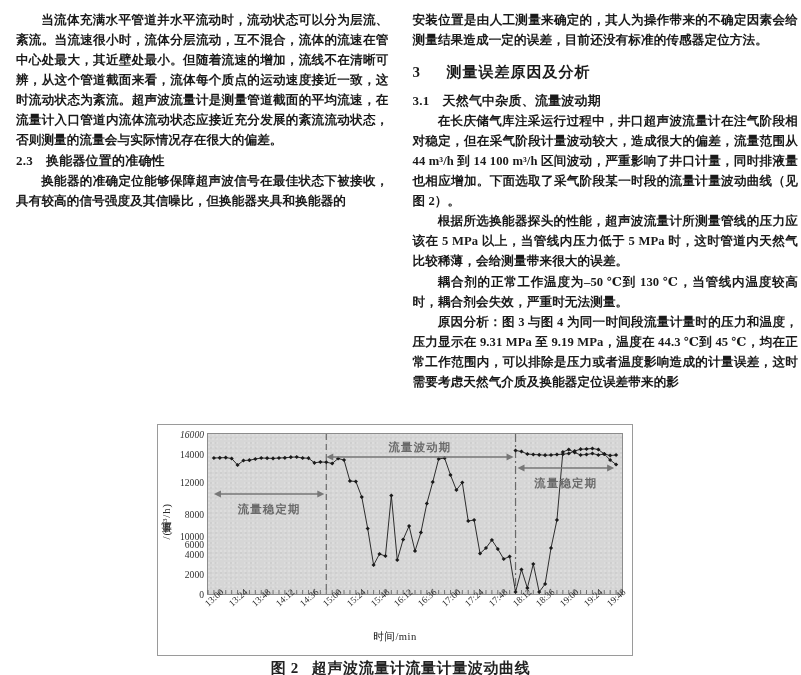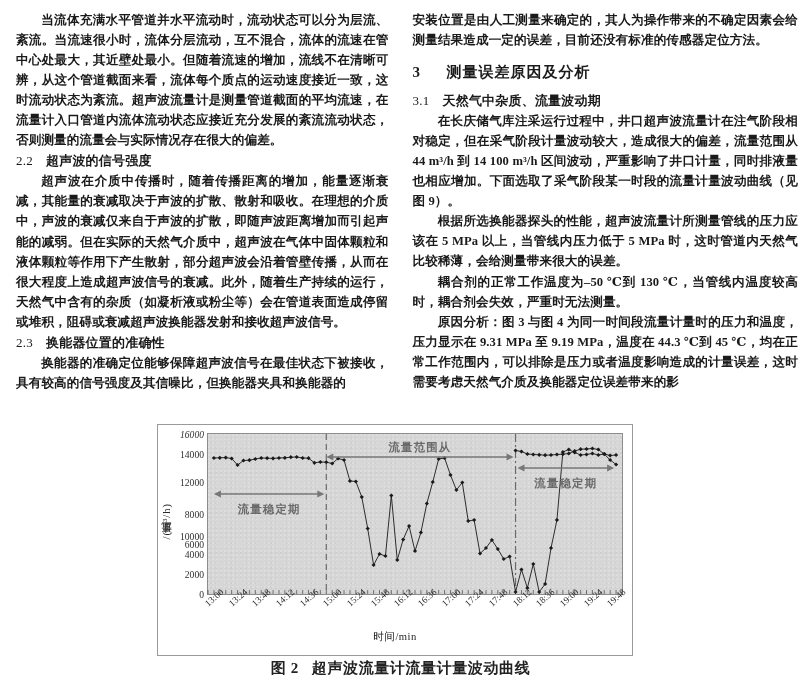--- a/index.html
+++ b/index.html
@@ -33,21 +33,21 @@
   }
   p.body.noindent{text-indent:0;}
 
   h3.sub{
     margin:1px 0 0 0;
     font-size:13px;
     line-height:20.05px;
     font-weight:bold;
     letter-spacing:0.2px;
   }
-  h3.sub .num{display:inline-block;min-width:30px;font-weight:normal;}
+  h3.sub .num{display:inline-block;min-width:30px;font-weight:bold;}
   h2.sec{
     margin:9px 0 6px 0;
     font-size:15px;
     line-height:26px;
     font-weight:bold;
     letter-spacing:1px;
   }
   h2.sec .num{display:inline-block;min-width:34px;}
 
   
@@ -121,38 +121,34 @@
 </head>
 <body>
 
 <div class="page">
 
   <div class="columns">
 
     <div class="col left">
       <p class="body">当流体充满水平管道并水平流动时，流动状态可以分为层流、紊流。当流速很小时，流体分层流动，互不混合，流体的流速在管中心处最大，其近壁处最小。但随着流速的增加，流线不在清晰可辨，从这个管道截面来看，流体每个质点的运动速度接近一致，这时流动状态为紊流。超声波流量计是测量管道截面的平均流速，在流量计入口管道内流体流动状态应接近充分发展的紊流流动状态，否则测量的流量会与实际情况存在很大的偏差。</p>
       <h3 class="sub">
-        <span class="num">2.2</span><span>超声波的信号强度</span>
-      </h3>
-      <p class="body">超声波在介质中传播时，随着传播距离的增加，能量逐渐衰减，其能量的衰减取决于声波的扩散、散射和吸收。在理想的介质中，声波的衰减仅来自于声波的扩散，即随声波距离增加而引起声能的减弱。但在实际的天然气介质中，超声波在气体中固体颗粒和液体颗粒等作用下产生散射，部分超声波会沿着管壁传播，从而在很大程度上造成超声波信号的衰减。此外，随着生产持续的运行，天然气中含有的杂质（如凝析液或粉尘等）会在管道表面造成停留或堆积，阻碍或衰减超声波换能器发射和接收超声波信号。</p>
-      <h3 class="sub">
         <span class="num">2.3</span><span>换能器位置的准确性</span>
       </h3>
       <p class="body">换能器的准确定位能够保障超声波信号在最佳状态下被接收，具有较高的信号强度及其信噪比，但换能器夹具和换能器的</p>
     </div>
 
     <div class="col right">
       <p class="body noindent">安装位置是由人工测量来确定的，其人为操作带来的不确定因素会给测量结果造成一定的误差，目前还没有标准的传感器定位方法。</p>
       <h2 class="sec">
         <span class="num">3</span><span>测量误差原因及分析</span>
       </h2>
       <h3 class="sub">
         <span class="num">3.1</span><span>天然气中杂质、流量波动期</span>
       </h3>
-      <p class="body">在长庆储气库注采运行过程中，井口超声波流量计在注气阶段相对稳定，但在采气阶段计量波动较大，造成很大的偏差，流量范围从 44 m³/h 到 14 100 m³/h 区间波动，严重影响了井口计量，同时排液量也相应增加。下面选取了采气阶段某一时段的流量计量波动曲线（见图 9）。</p>
+      <p class="body">在长庆储气库注采运行过程中，井口超声波流量计在注气阶段相对稳定，但在采气阶段计量波动较大，造成很大的偏差，流量范围从 44 m³/h 到 14 100 m³/h 区间波动，严重影响了井口计量，同时排液量也相应增加。下面选取了采气阶段某一时段的流量计量波动曲线（见图 2）。</p>
       <p class="body">根据所选换能器探头的性能，超声波流量计所测量管线的压力应该在 5 MPa 以上，当管线内压力低于 5 MPa 时，这时管道内天然气比较稀薄，会给测量带来很大的误差。</p>
       <p class="body">耦合剂的正常工作温度为–50 ℃到 130 ℃，当管线内温度较高时，耦合剂会失效，严重时无法测量。</p>
       <p class="body">原因分析：图 3 与图 4 为同一时间段流量计量时的压力和温度，压力显示在 9.31 MPa 至 9.19 MPa，温度在 44.3 ℃到 45 ℃，均在正常工作范围内，可以排除是压力或者温度影响造成的计量误差，这时需要考虑天然气介质及换能器定位误差带来的影</p>
     </div>
   </div>
 
   <div class="figure-wrap">
     <div class="figure-inner">
       <div class="ylabel">流量/(m³/h)</div>
       <div class="yticks" id="yticks">
@@ -347,21 +343,21 @@
               <polygon points="118.28571428571428,23 125.28571428571428,19.4 125.28571428571428,26.6" fill="#777"></polygon>
               <polygon points="305.5714285714286,23 298.5714285714286,19.4 298.5714285714286,26.6" fill="#777"></polygon>
             </g>
             <g>
               <line x1="314.51428571428573" y1="34" x2="401.1142857142857" y2="34" stroke="#777" stroke-width="1.6"></line>
               <polygon points="309.51428571428573,34 316.51428571428573,30.4 316.51428571428573,37.6" fill="#777"></polygon>
               <polygon points="406.1142857142857,34 399.1142857142857,30.4 399.1142857142857,37.6" fill="#777"></polygon>
             </g>
           </svg>
       <div class="ann" style="left: 61.1143px; transform: translateX(-50%); top: 68px;">流量稳定期</div>
-          <div class="ann" style="left: 211.929px; transform: translateX(-50%); top: 6px;">流量范围从</div>
+          <div class="ann" style="left: 211.929px; transform: translateX(-50%); top: 6px;">流量波动期</div>
           <div class="ann" style="left: 357.814px; transform: translateX(-50%); top: 42px;">流量稳定期</div>
         </div>
       <div class="xticklabels" id="xticks">
           <div class="xtick" style="left: -4px;">13:00</div>
           <div class="xtick" style="left: 19.6571px;">13:24</div>
           <div class="xtick" style="left: 43.3143px;">13:48</div>
           <div class="xtick" style="left: 66.9714px;">14:12</div>
           <div class="xtick" style="left: 90.6286px;">14:36</div>
           <div class="xtick" style="left: 114.286px;">15:00</div>
           <div class="xtick" style="left: 137.943px;">15:24</div>

